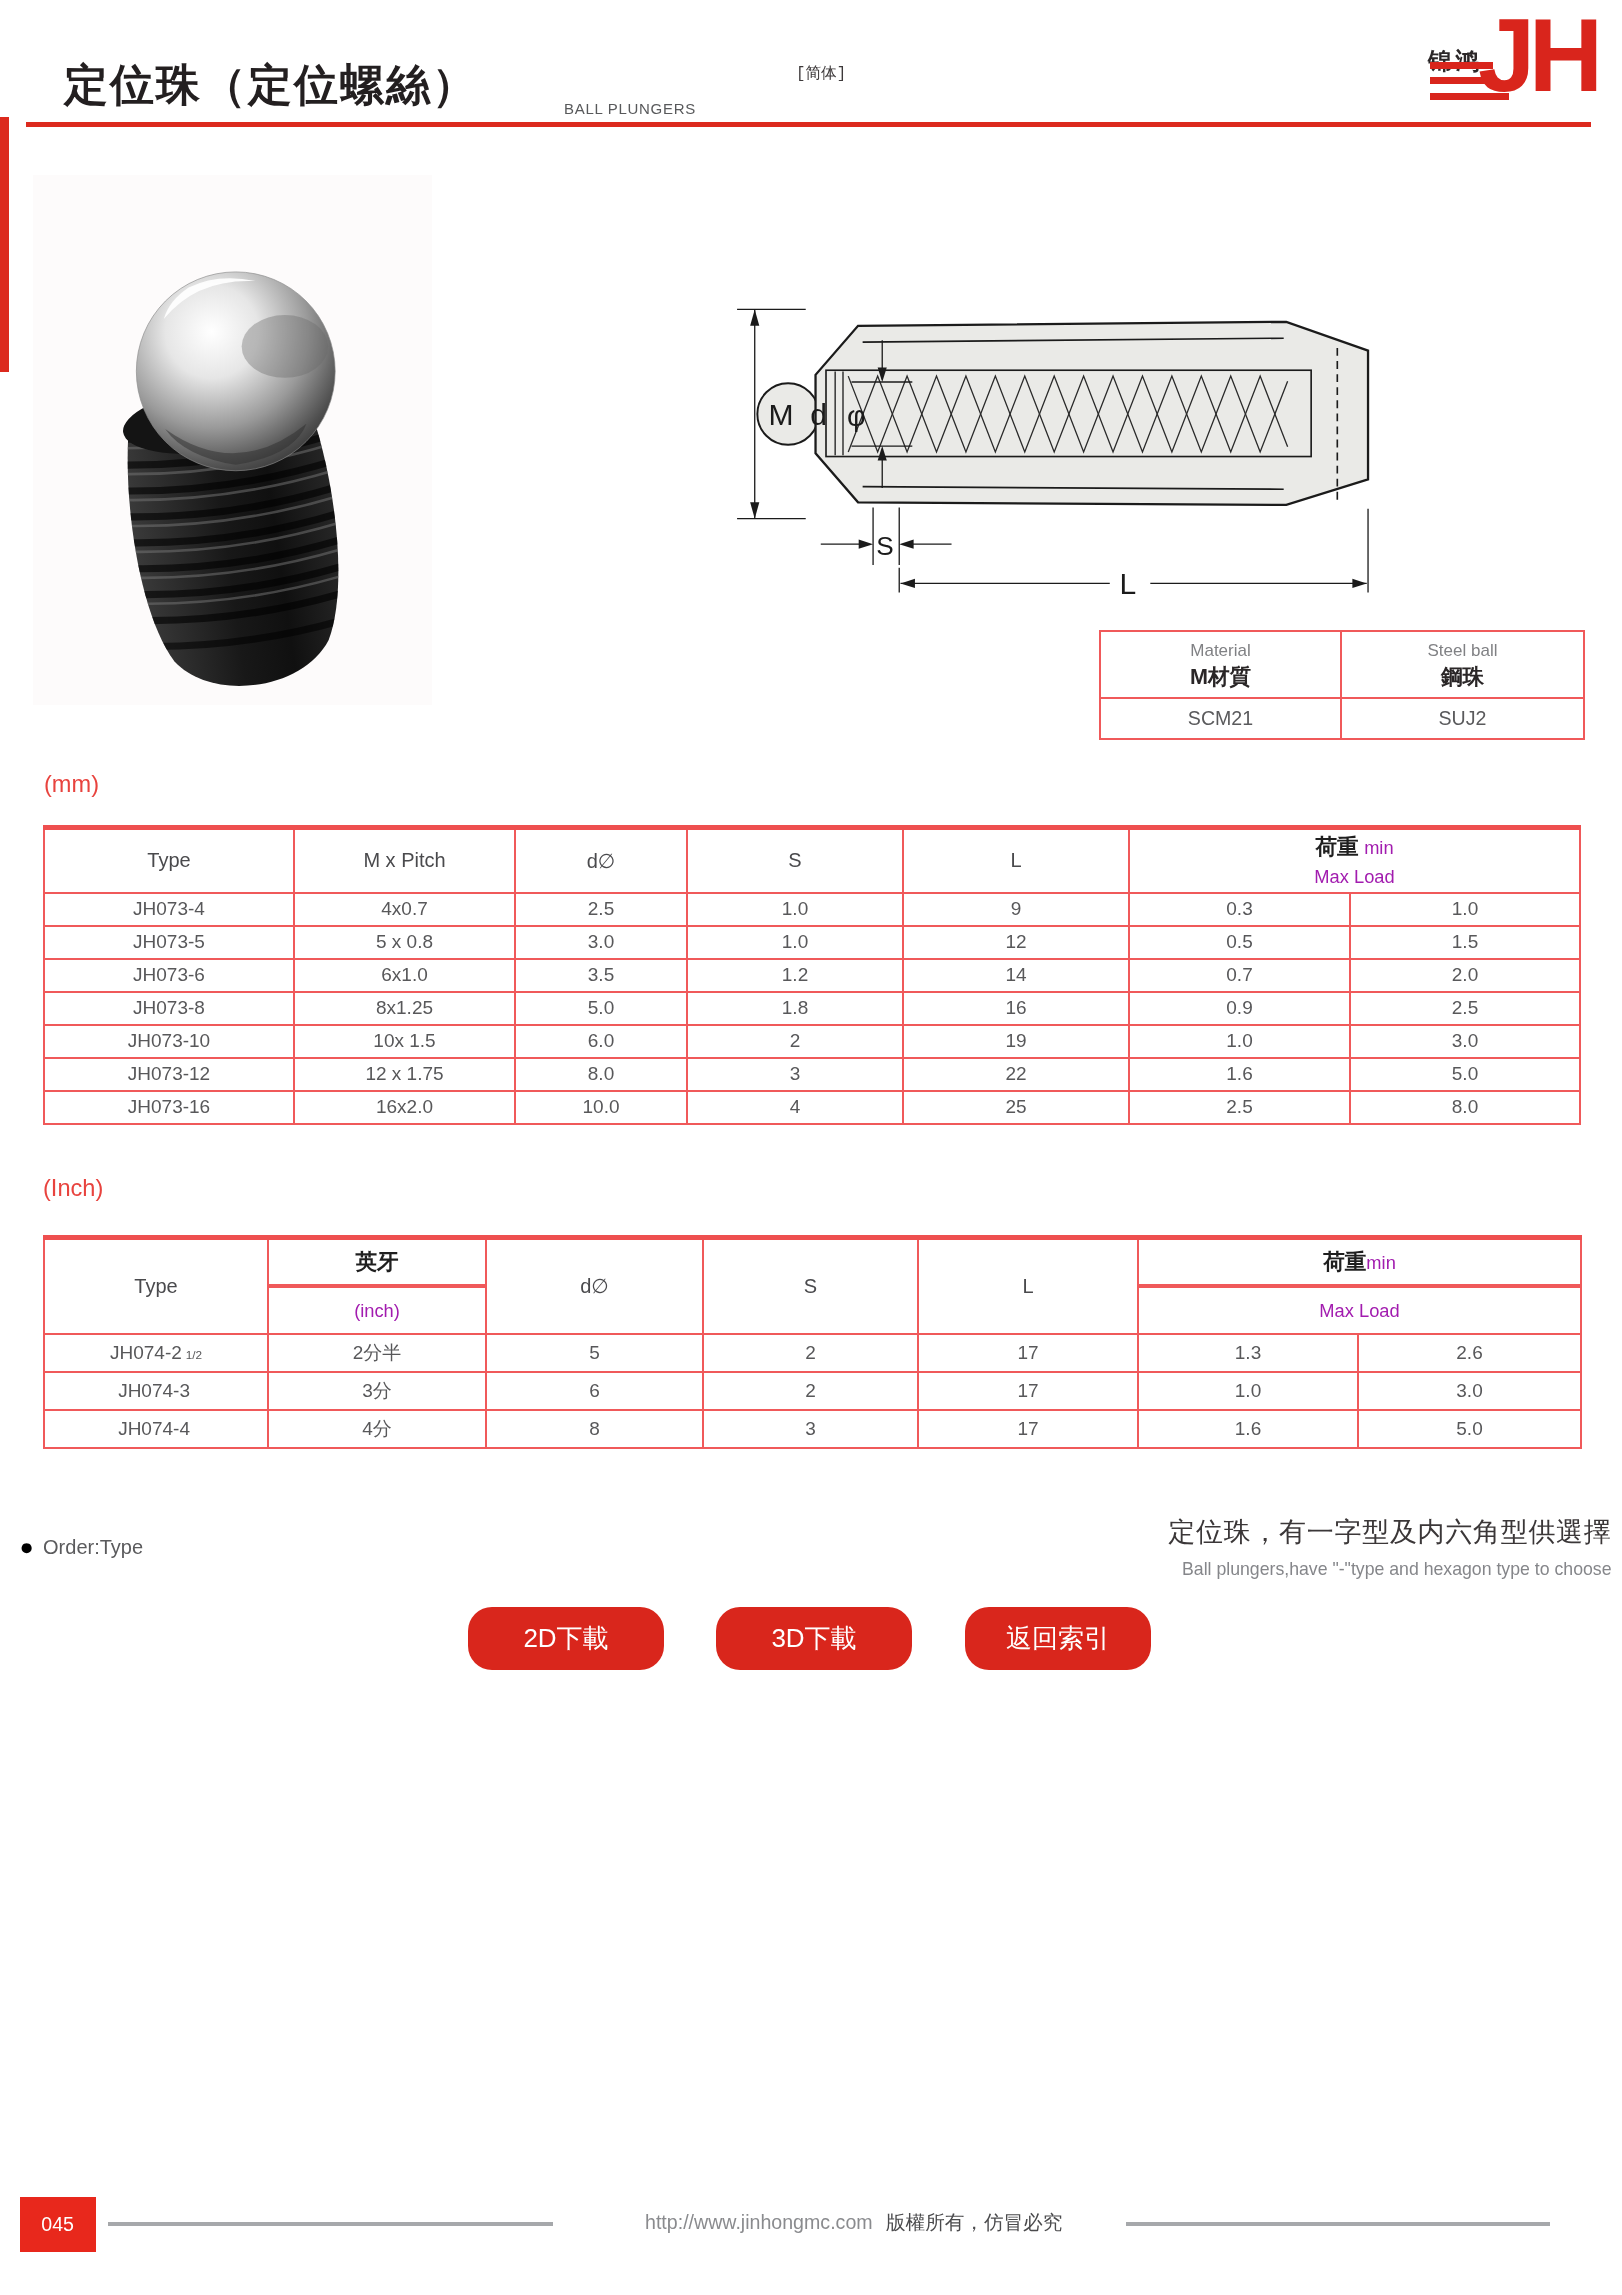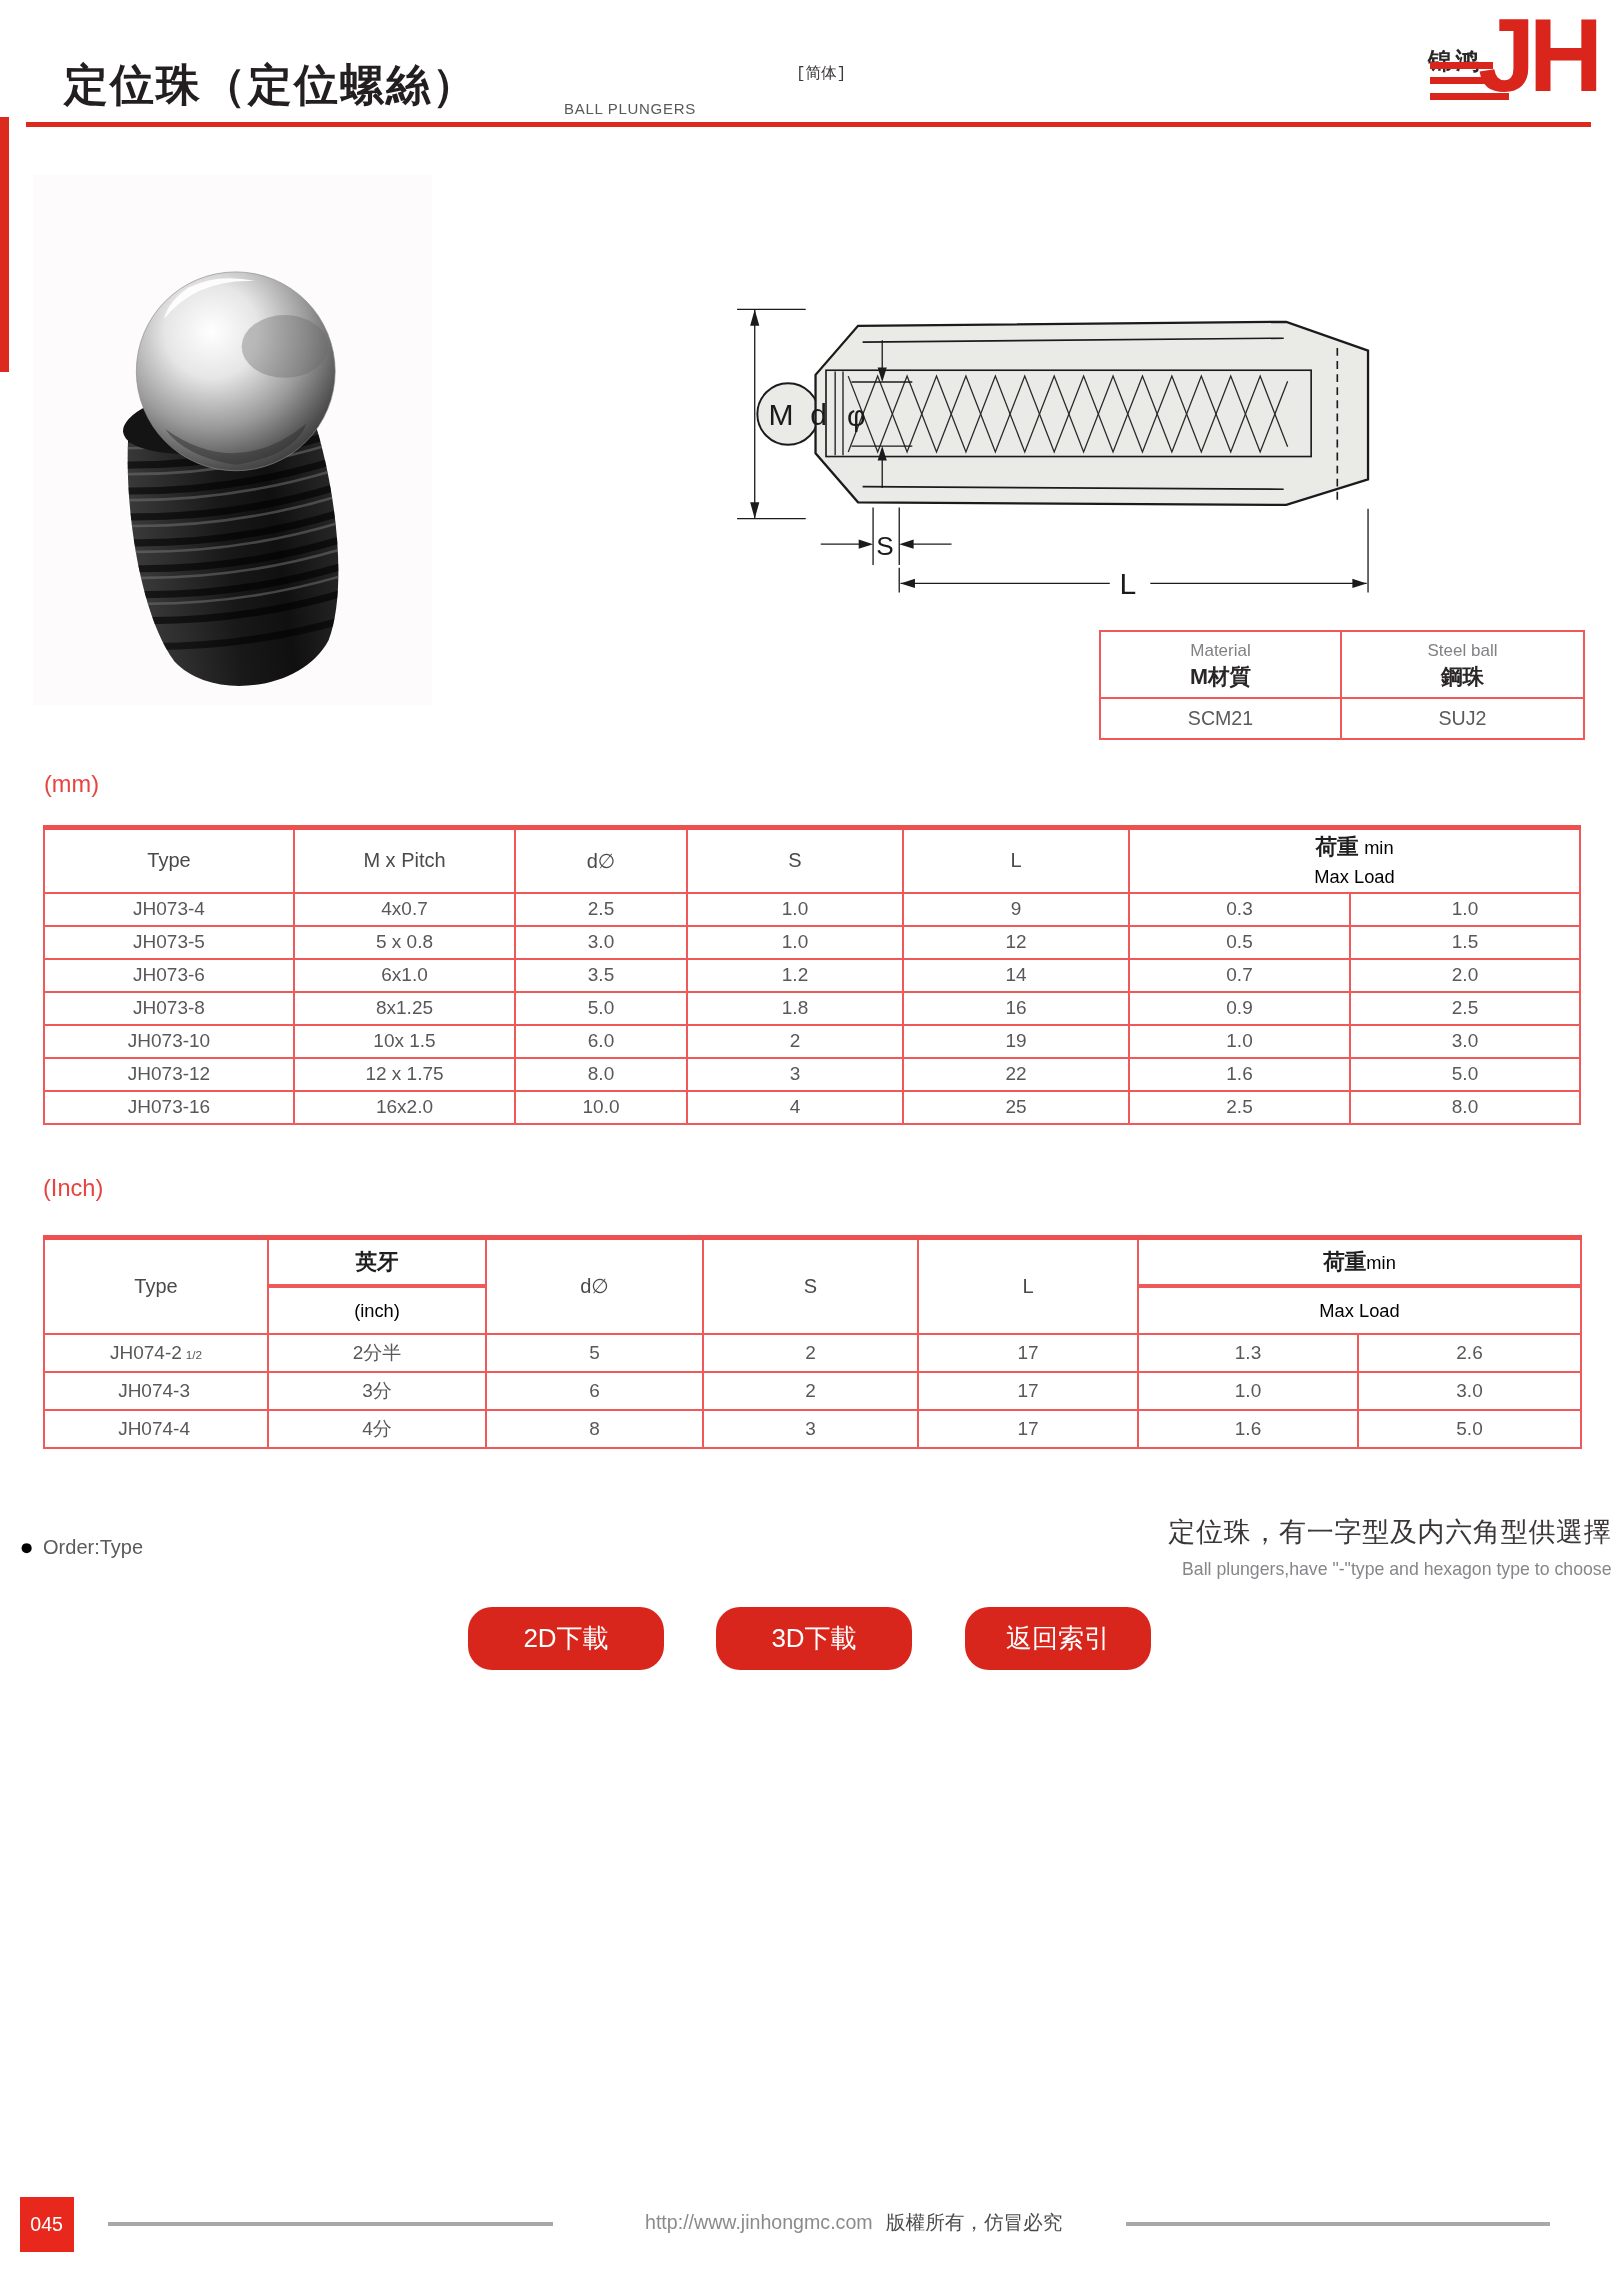--- a/index.html
+++ b/index.html
@@ -39,21 +39,21 @@
   .mm-table, .inch-table { left:43px; width:1536px; border-top:5.9px solid #ee4f4f; }
   .mm-table { top:825px; }
   .inch-table { top:1235px; }
   .mm-table thead th, .inch-table thead th { font-size:20px; color:#4a4a4d; }
   .mm-table thead tr { height:65px; }
   .mm-table tbody tr { height:33px;margin-left:36px; }
   .inch-table tbody tr { height:38px; }
   .inch-table thead tr { height:48px; }
   .mm-table td, .inch-table td { font-size:19px; color:#58585a; }
   .cjk-strong { font-weight:700; color:#1f1f1f; font-size:21.6px; }
-  .subtext { color:#000000; font-size:18.3px; }
+  .subtext { color:#a21caf; font-size:18.3px; }
   .load-head-line { line-height:1.55; }
   .thick-bottom { border-bottom-width:4.6px !important; }
   .suffix { font-size:0.62em; margin-left:3.9px; }
 
   .material-table { left:1099px; top:630px; width:484px; }
   .material-table th, .material-table td { border:2.6px solid #f0595a; }
   .material-table thead tr { height:67px; }
   .material-table tbody tr { height:41px; }
   .material-table .en { display:block; font-size:17px; color:#808184; font-weight:400; line-height:1.5; }
   .material-table .cjk { display:block; font-size:21.6px; color:#2a2627; font-weight:600; line-height:1.3; }
@@ -61,21 +61,21 @@
 
   
   .btn { position:absolute; top:1607px; height:63px; background:#d9261c; color:#ffffff;
          border:none; border-radius:24px; font-size:26px; font-family:inherit;
          display:flex; align-items:center; justify-content:center; cursor:pointer; }
   .btn-2d { left:468px; width:196px; }
   .btn-3d { left:716px; width:196px; }
   .btn-idx { left:965px; width:186px; }
 
   
-  .page-box { left:19.6px; top:2197px; width:54px; height:55px; background:#e8281c; color:#fff;
+  .page-box { left:19.6px; top:2197px; width:76px; height:55px; background:#e8281c; color:#fff;
               font-size:19.6px; display:flex; align-items:center; justify-content:center; }
   .frule { top:2222px; height:3.9px; background:#a6a8ab; }
   .frule-left { left:108px; width:445px; }
   .frule-right { left:1126px; width:424px; }
   .footer-text { left:645px; top:2209px; font-size:19.6px; }
   .footer-url { color:#8a8b8e; text-decoration:none; }
   .footer-copy { color:#4b4b4d; margin-left:7.9px; }
 
   svg text { font-family:"Liberation Sans","DejaVu Sans",sans-serif; }
 </style>

